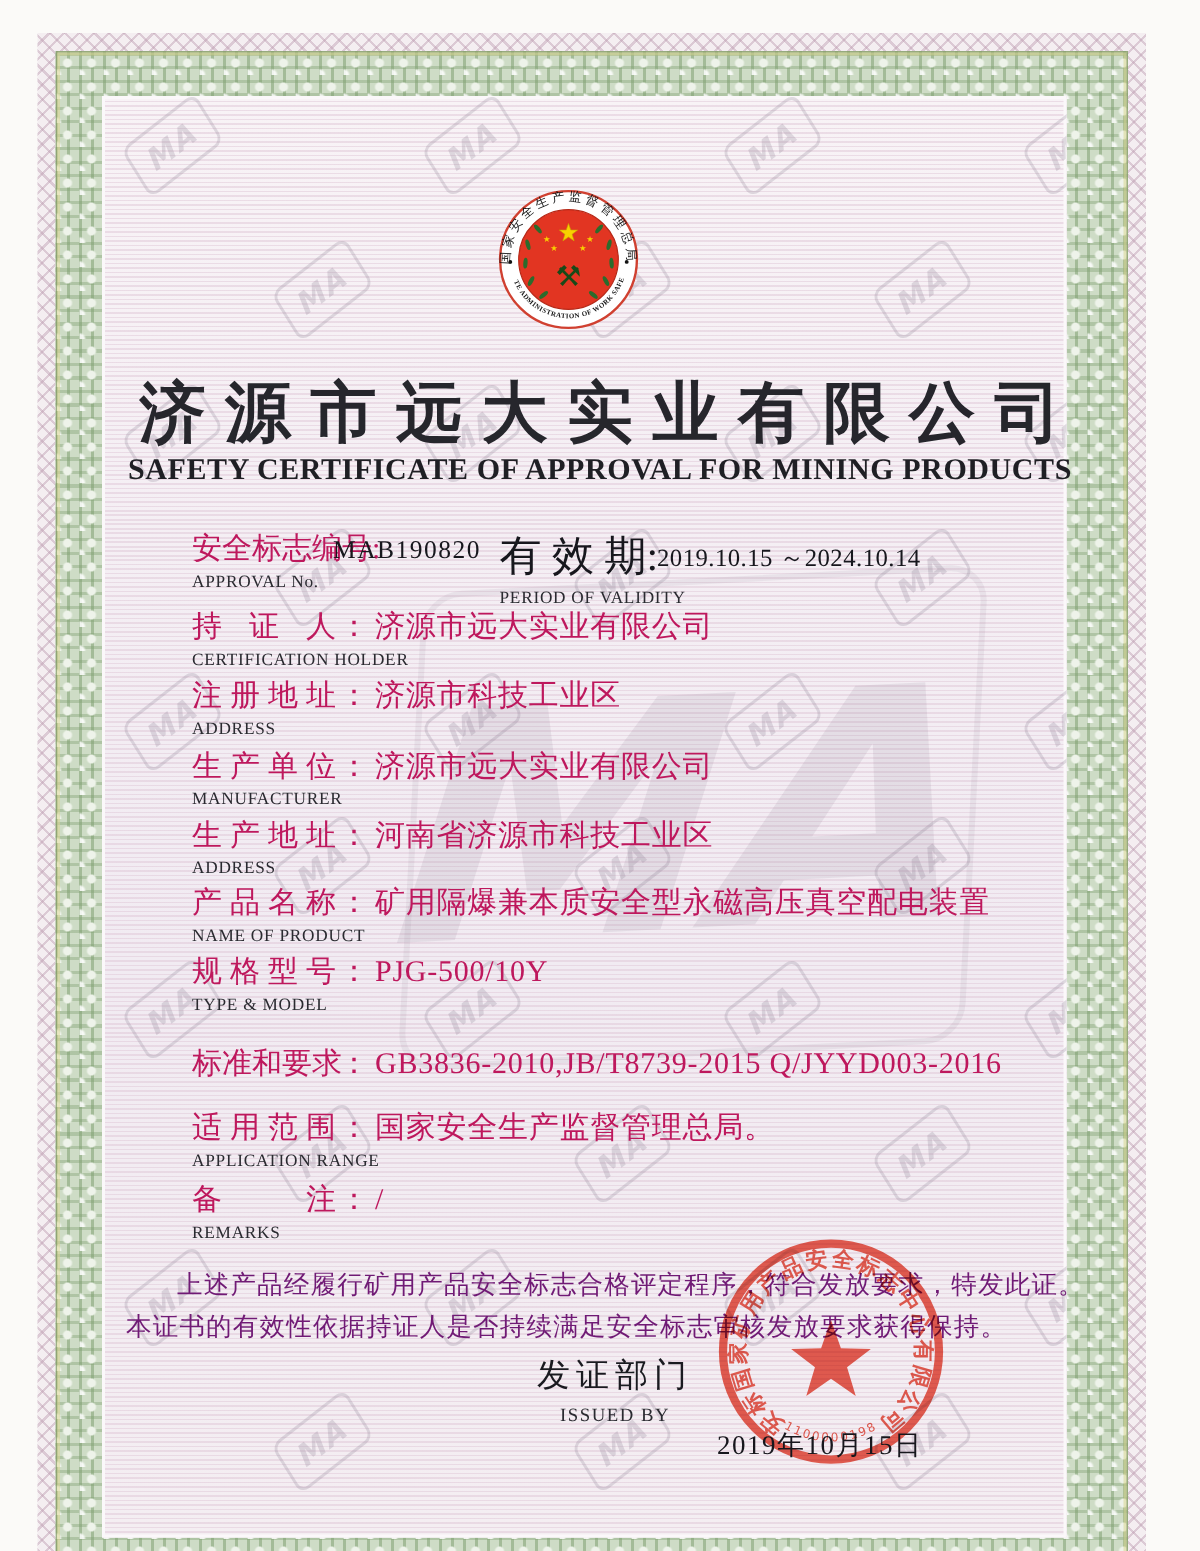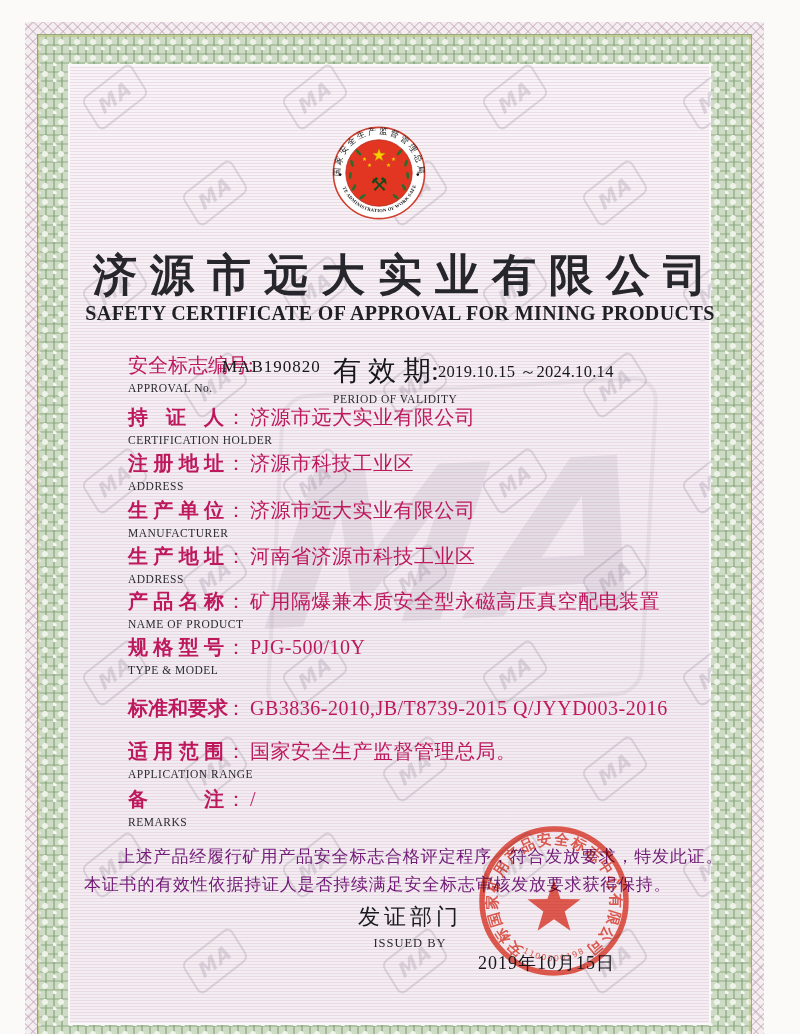--- a/index.html
+++ b/index.html
@@ -65,21 +65,21 @@
     left:0;right:0;top:246px;text-align:center;
     font-size:44px;font-weight:bold;letter-spacing:13px;padding-left:13px;
     color:#26262c;
   }
   .cert-subtitle{
     left:0;right:0;top:302px;text-align:center;
     font-size:20px;font-weight:bold;letter-spacing:.4px;color:#1f1f24;
   }
   .row{left:128px;}
   .cn-line{font-size:20px;white-space:nowrap;color:#be185d;}
-  .cn-line .lbl{display:inline-block;width:96px;text-align:justify;text-align-last:justify;font-weight:bold;}
+  .cn-line .lbl{display:inline-block;width:96px;text-align:justify;text-align-last:justify;}
   .cn-line .colon{margin:0 4px 0 2px;}
   .cn-line .val{letter-spacing:.5px;font-family:Liberation Serif, serif;}
   .en-line{font-size:11.5px;letter-spacing:.5px;color:#2a2a30;margin-top:3px;}
   .approval-row{left:128px;top:352px;}
   .approval-value{left:222px;top:357px;font-size:17px;letter-spacing:1px;}
   .validity-row{left:333px;top:352px;}
   .validity-label{font-size:28px;white-space:nowrap;}
   .validity-value{left:438px;top:361px;font-size:16.5px;letter-spacing:.3px;white-space:nowrap;}
   .statement{
     left:84px;top:843px;width:648px;

